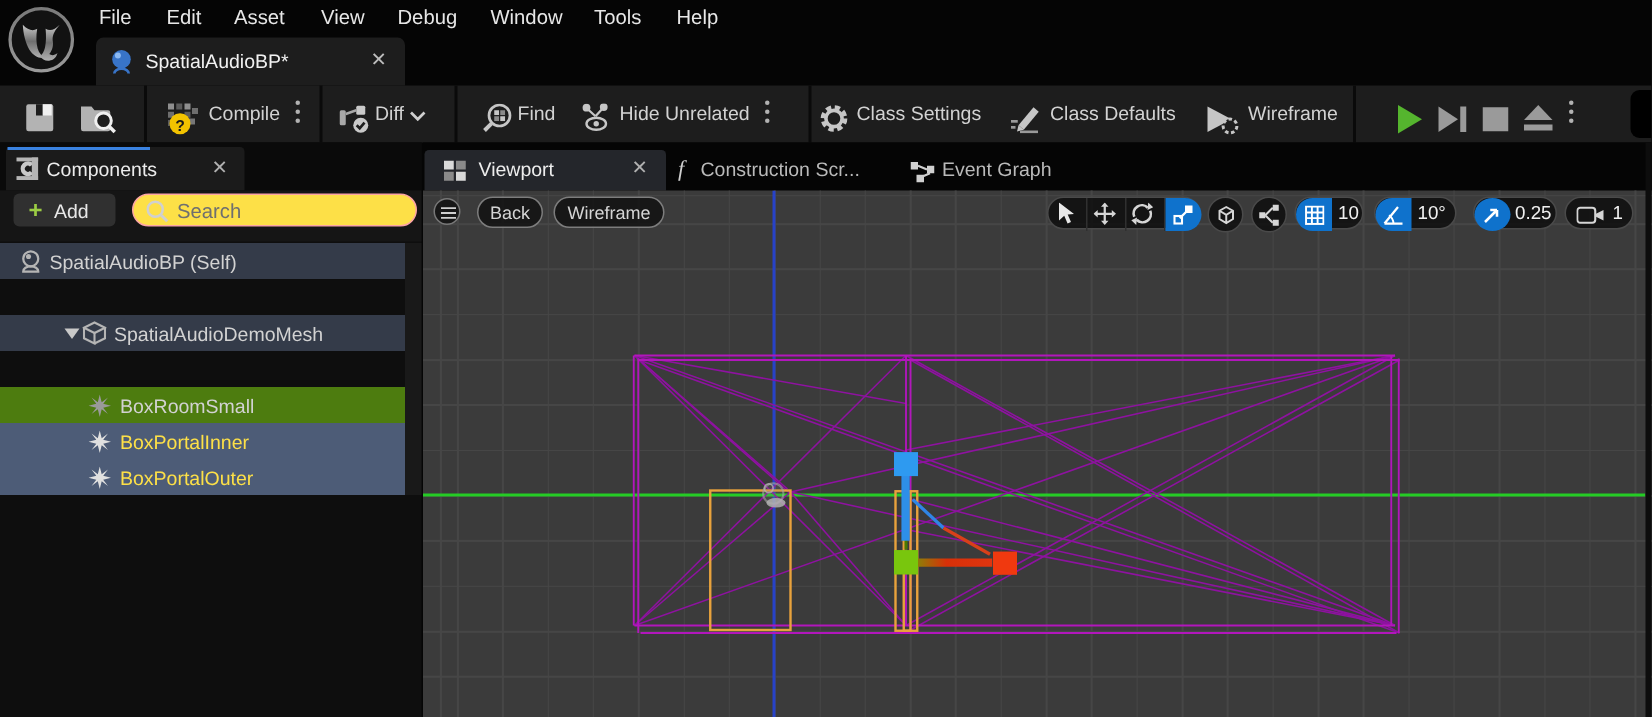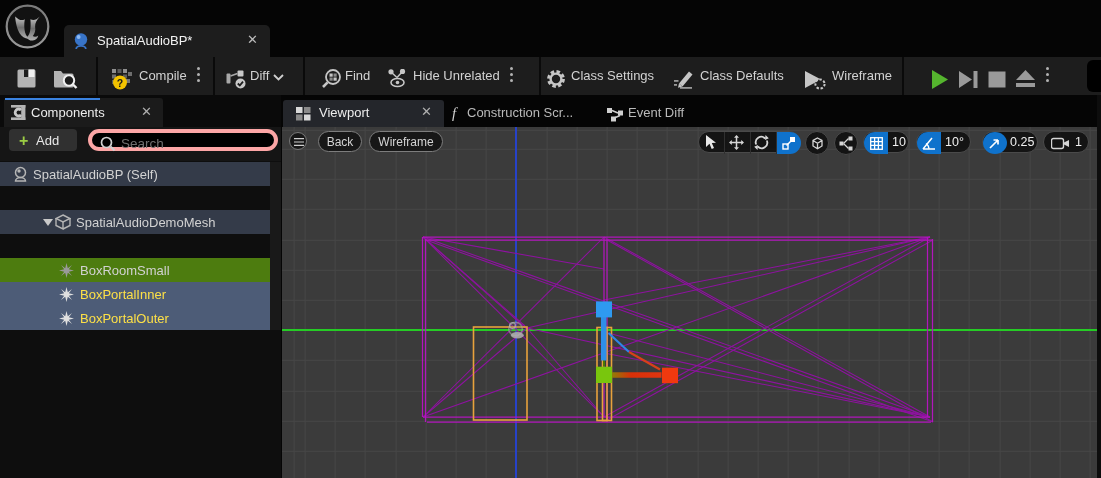--- a/index.html
+++ b/index.html
@@ -34,22 +34,22 @@
   #lhead { position:absolute; left:0; top:0; width:281px; height:32px; background:#0a0a0a; }
   #ctab { position:absolute; left:4px; top:3px; width:159px; height:29px; background:#1b1b1b; border-radius:3px 3px 0 0; }
   #ctab .blue { position:absolute; left:1px; top:0; width:95px; height:2px; background:#3a82e0; }
   #ctab .txt { position:absolute; left:27px; top:7px; color:#ececec; font-size:13px; }
   #ctab .x { position:absolute; left:137px; top:6px; color:#b0b0b0; font-size:13px; }
   #lctrl { position:absolute; left:0; top:32px; width:281px; height:34px; background:#151515; }
   #addbtn { position:absolute; left:9px; top:2px; width:68px; height:22px; background:#303030; border-radius:4px;
             color:#e8e8e8; font-size:13px; }
   #addbtn .plus { position:absolute; left:10px; top:3px; color:#9ccd44; font-size:16px; font-weight:bold; }
   #addbtn .t { position:absolute; left:27px; top:4px; }
-  #searchbox { position:absolute; left:88px; top:2px; width:190px; height:22px; background:#000000;
-               border:4px solid #fca5a5; border-radius:11px; }
+  #searchbox { position:absolute; left:88px; top:2px; width:190px; height:22px; background:#fde047;
+               border:1px solid #fca5a5; border-radius:11px; }
   #searchbox .ph { position:absolute; left:29px; top:3px; color:#6f6f6f; font-size:13.5px; }
   .trow { position:absolute; left:0; width:270px; height:24px; }
   .trow .lbl { position:absolute; top:5px; font-size:13px; color:#d2d2d2; }
   .trow.sel .lbl { color:#fde047; }
   .arr { position:absolute; top:9px; width:0; height:0; border-left:5px solid transparent;
          border-right:5px solid transparent; border-top:7px solid #c9c9c9; }
 
   
   #vtabs { position:absolute; left:282px; top:95px; width:819px; height:32px; background:#050505; }
   #vtab { position:absolute; left:1px; top:5px; width:161px; height:27px; background:#24262b; border-radius:3px 3px 0 0; }
@@ -67,20 +67,30 @@
   
   .pill { position:absolute; height:21px; border-radius:11px; background:rgba(16,16,16,0.82);
           border:1px solid #7d7d7d; color:#d4d4d4; font-size:12px; text-align:center; }
   .rpill { position:absolute; height:22px; border-radius:11px; background:rgba(14,14,14,0.85);
            border:1px solid #4a4a4a; color:#f0f0f0; font-size:12.5px; }
 </style>
 </head>
 <body>
 <div id="stage">
 
+  <div id="menubar">
+    <span class="mi" style="left:66px">File</span>
+    <span class="mi" style="left:111px">Edit</span>
+    <span class="mi" style="left:156px">Asset</span>
+    <span class="mi" style="left:214px">View</span>
+    <span class="mi" style="left:265px">Debug</span>
+    <span class="mi" style="left:327px">Window</span>
+    <span class="mi" style="left:396px">Tools</span>
+    <span class="mi" style="left:451px">Help</span>
+  </div>
 
   <svg id="logo" viewBox="0 0 45 45">
     <defs>
       <linearGradient id="lgring" x1="0" y1="0" x2="0" y2="1">
         <stop offset="0" stop-color="#7a7a7a"></stop>
           <stop offset="1" stop-color="#9a9a9a"></stop>
       </linearGradient>
       <linearGradient id="lgu" x1="0" y1="0" x2="0" y2="1">
         <stop offset="0" stop-color="#c9c9c9"></stop>
           <stop offset="0.5" stop-color="#6f6f6f"></stop>
@@ -290,21 +300,21 @@
       <span class="x">✕</span>
     </div>
     <span class="itab" style="left:170px;font-style:italic;font-family:'Liberation Serif',serif;font-size:15px;color:#d0d0d0">f</span>
     <span class="itab" style="left:185px">Construction Scr...</span>
     <svg class="abs" style="left:325px;top:13px" width="16" height="14" viewBox="0 0 16 14">
       <rect x="0" y="0" width="5" height="5" fill="#d0d0d0"></rect>
       <rect x="11" y="2.5" width="5" height="5" fill="#d0d0d0"></rect>
       <rect x="4" y="8.5" width="5" height="5" fill="#d0d0d0"></rect>
       <path d="M5,2.5 L11,5 M5,11 L13,7.5" stroke="#d0d0d0" stroke-width="1.4"></path>
     </svg>
-    <span class="itab" style="left:346px">Event Diff</span>
+    <span class="itab" style="left:346px">Event Graph</span>
   </div>
 
   <div id="viewport">
     <svg id="vsvg" style="position:absolute;left:0;top:0" width="815" height="351" viewBox="0 0 815 351">
 
       <line x1="234" y1="0" x2="234" y2="351" stroke="#2742c8" stroke-width="2"></line>
       <line x1="0" y1="203" x2="815" y2="203" stroke="#25cc25" stroke-width="2"></line>
 
       <g stroke="#8e12a0" stroke-width="1.05" fill="none">
         <line x1="141" y1="110" x2="322" y2="290"></line>

